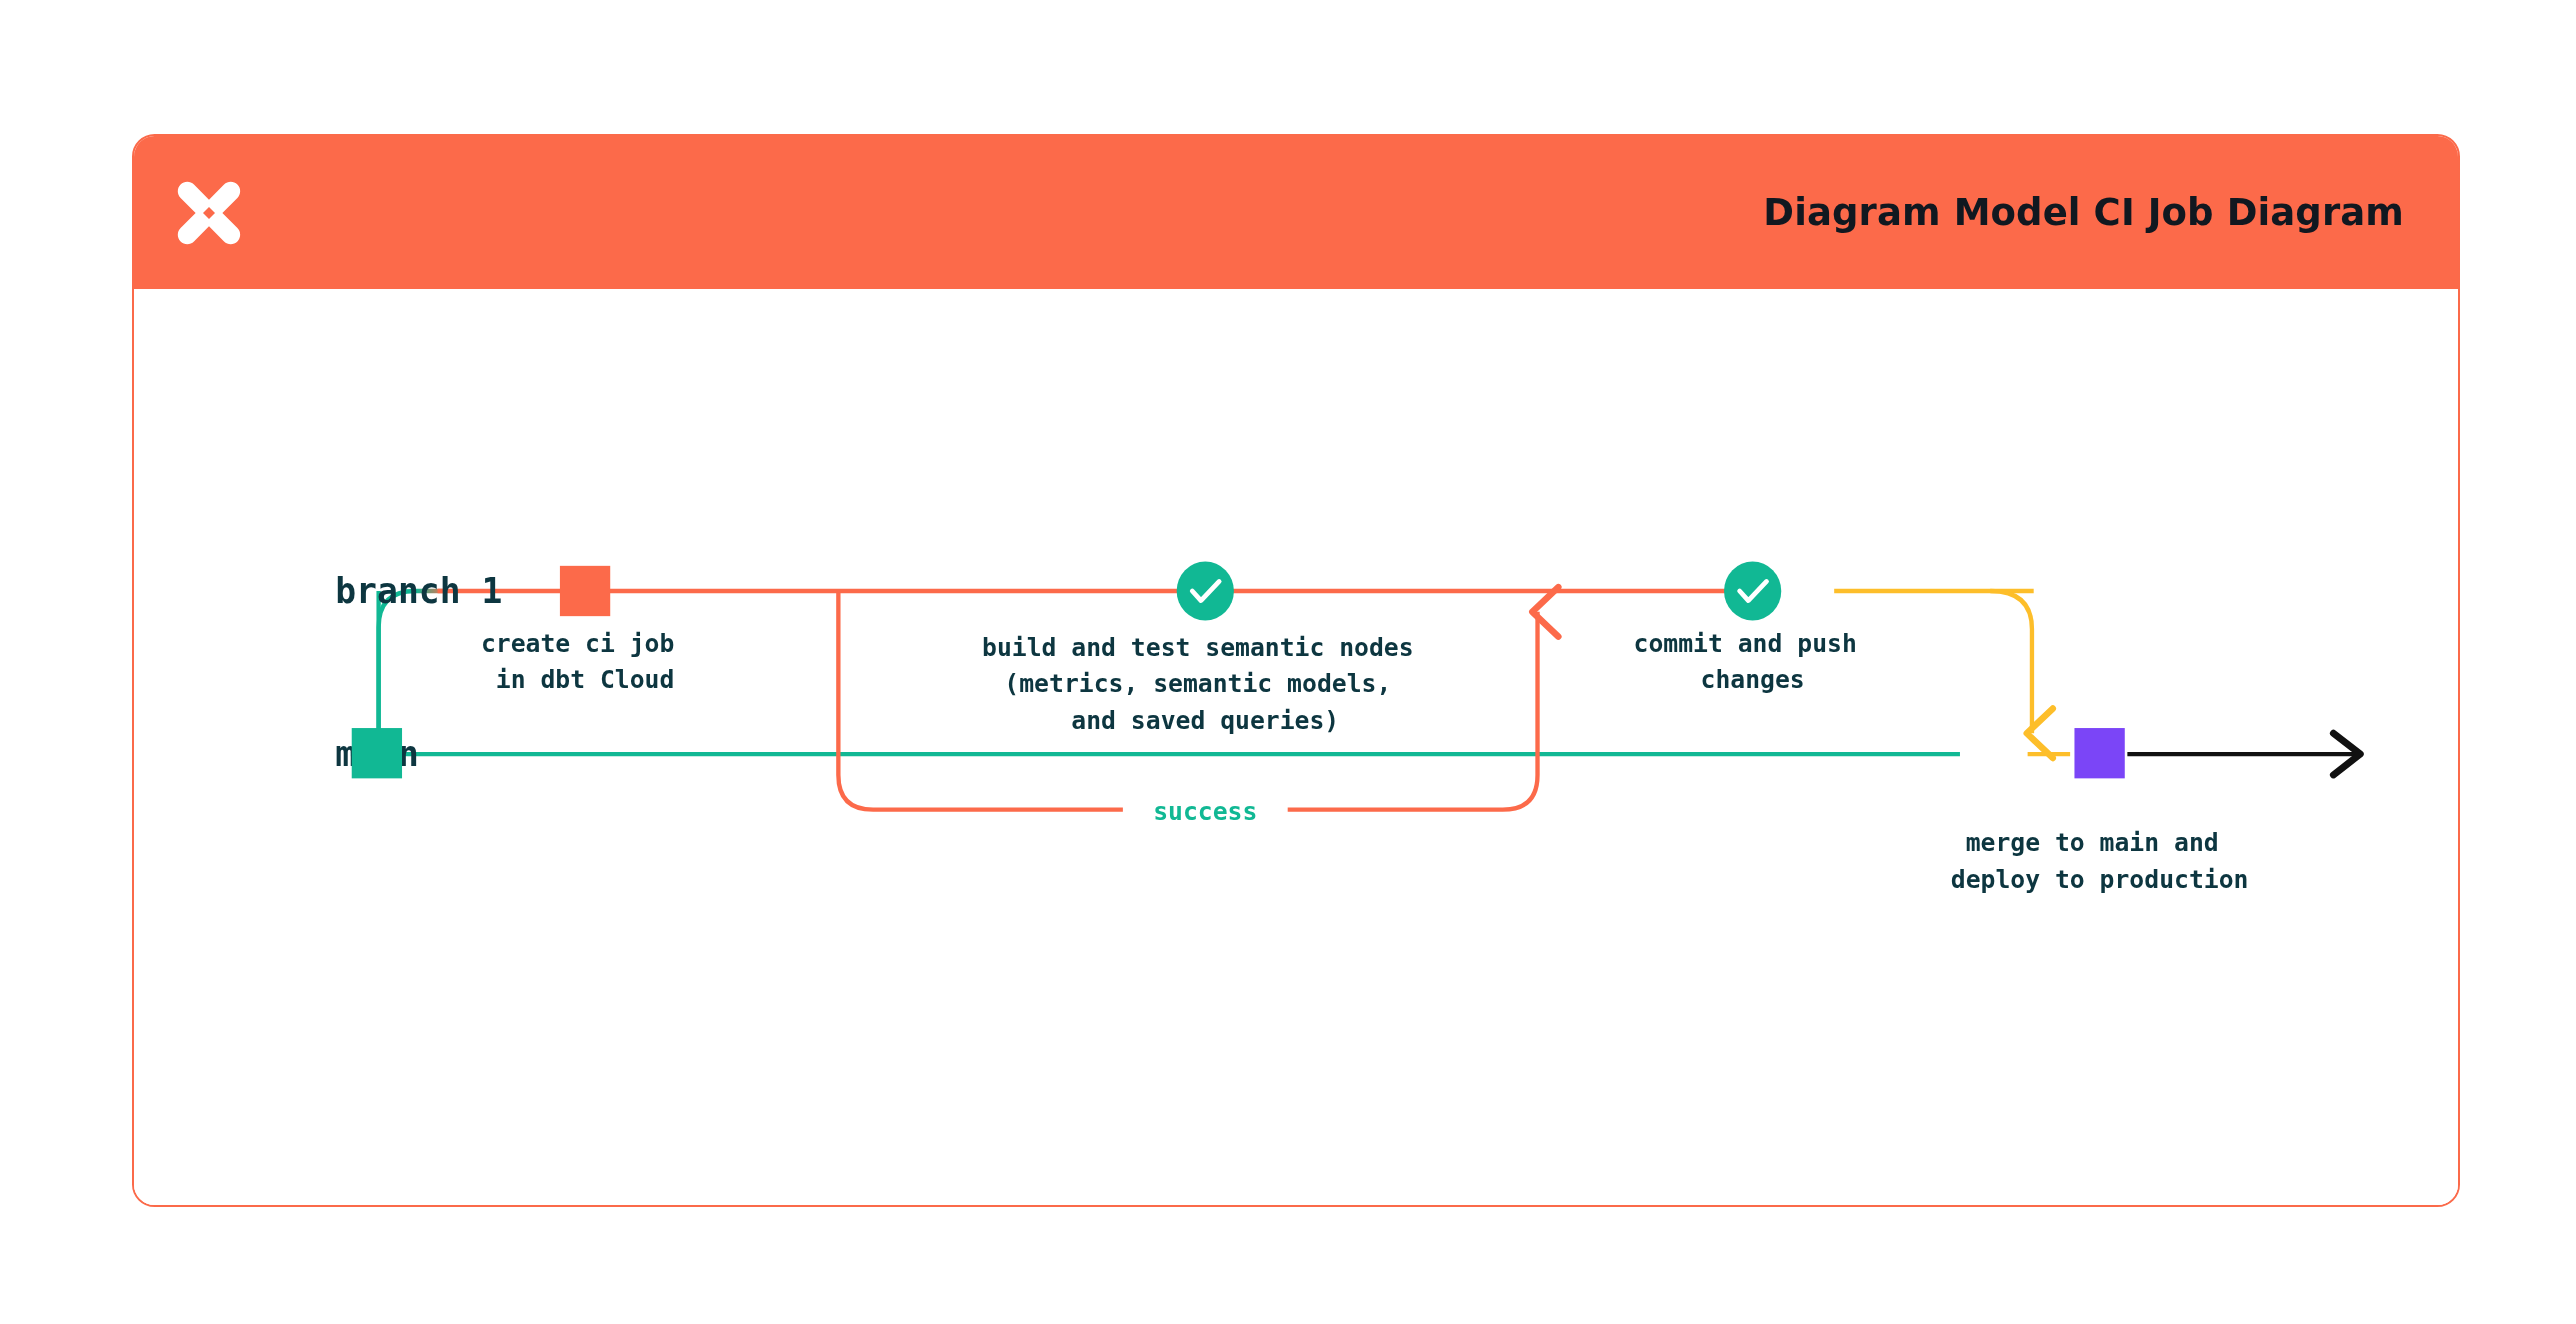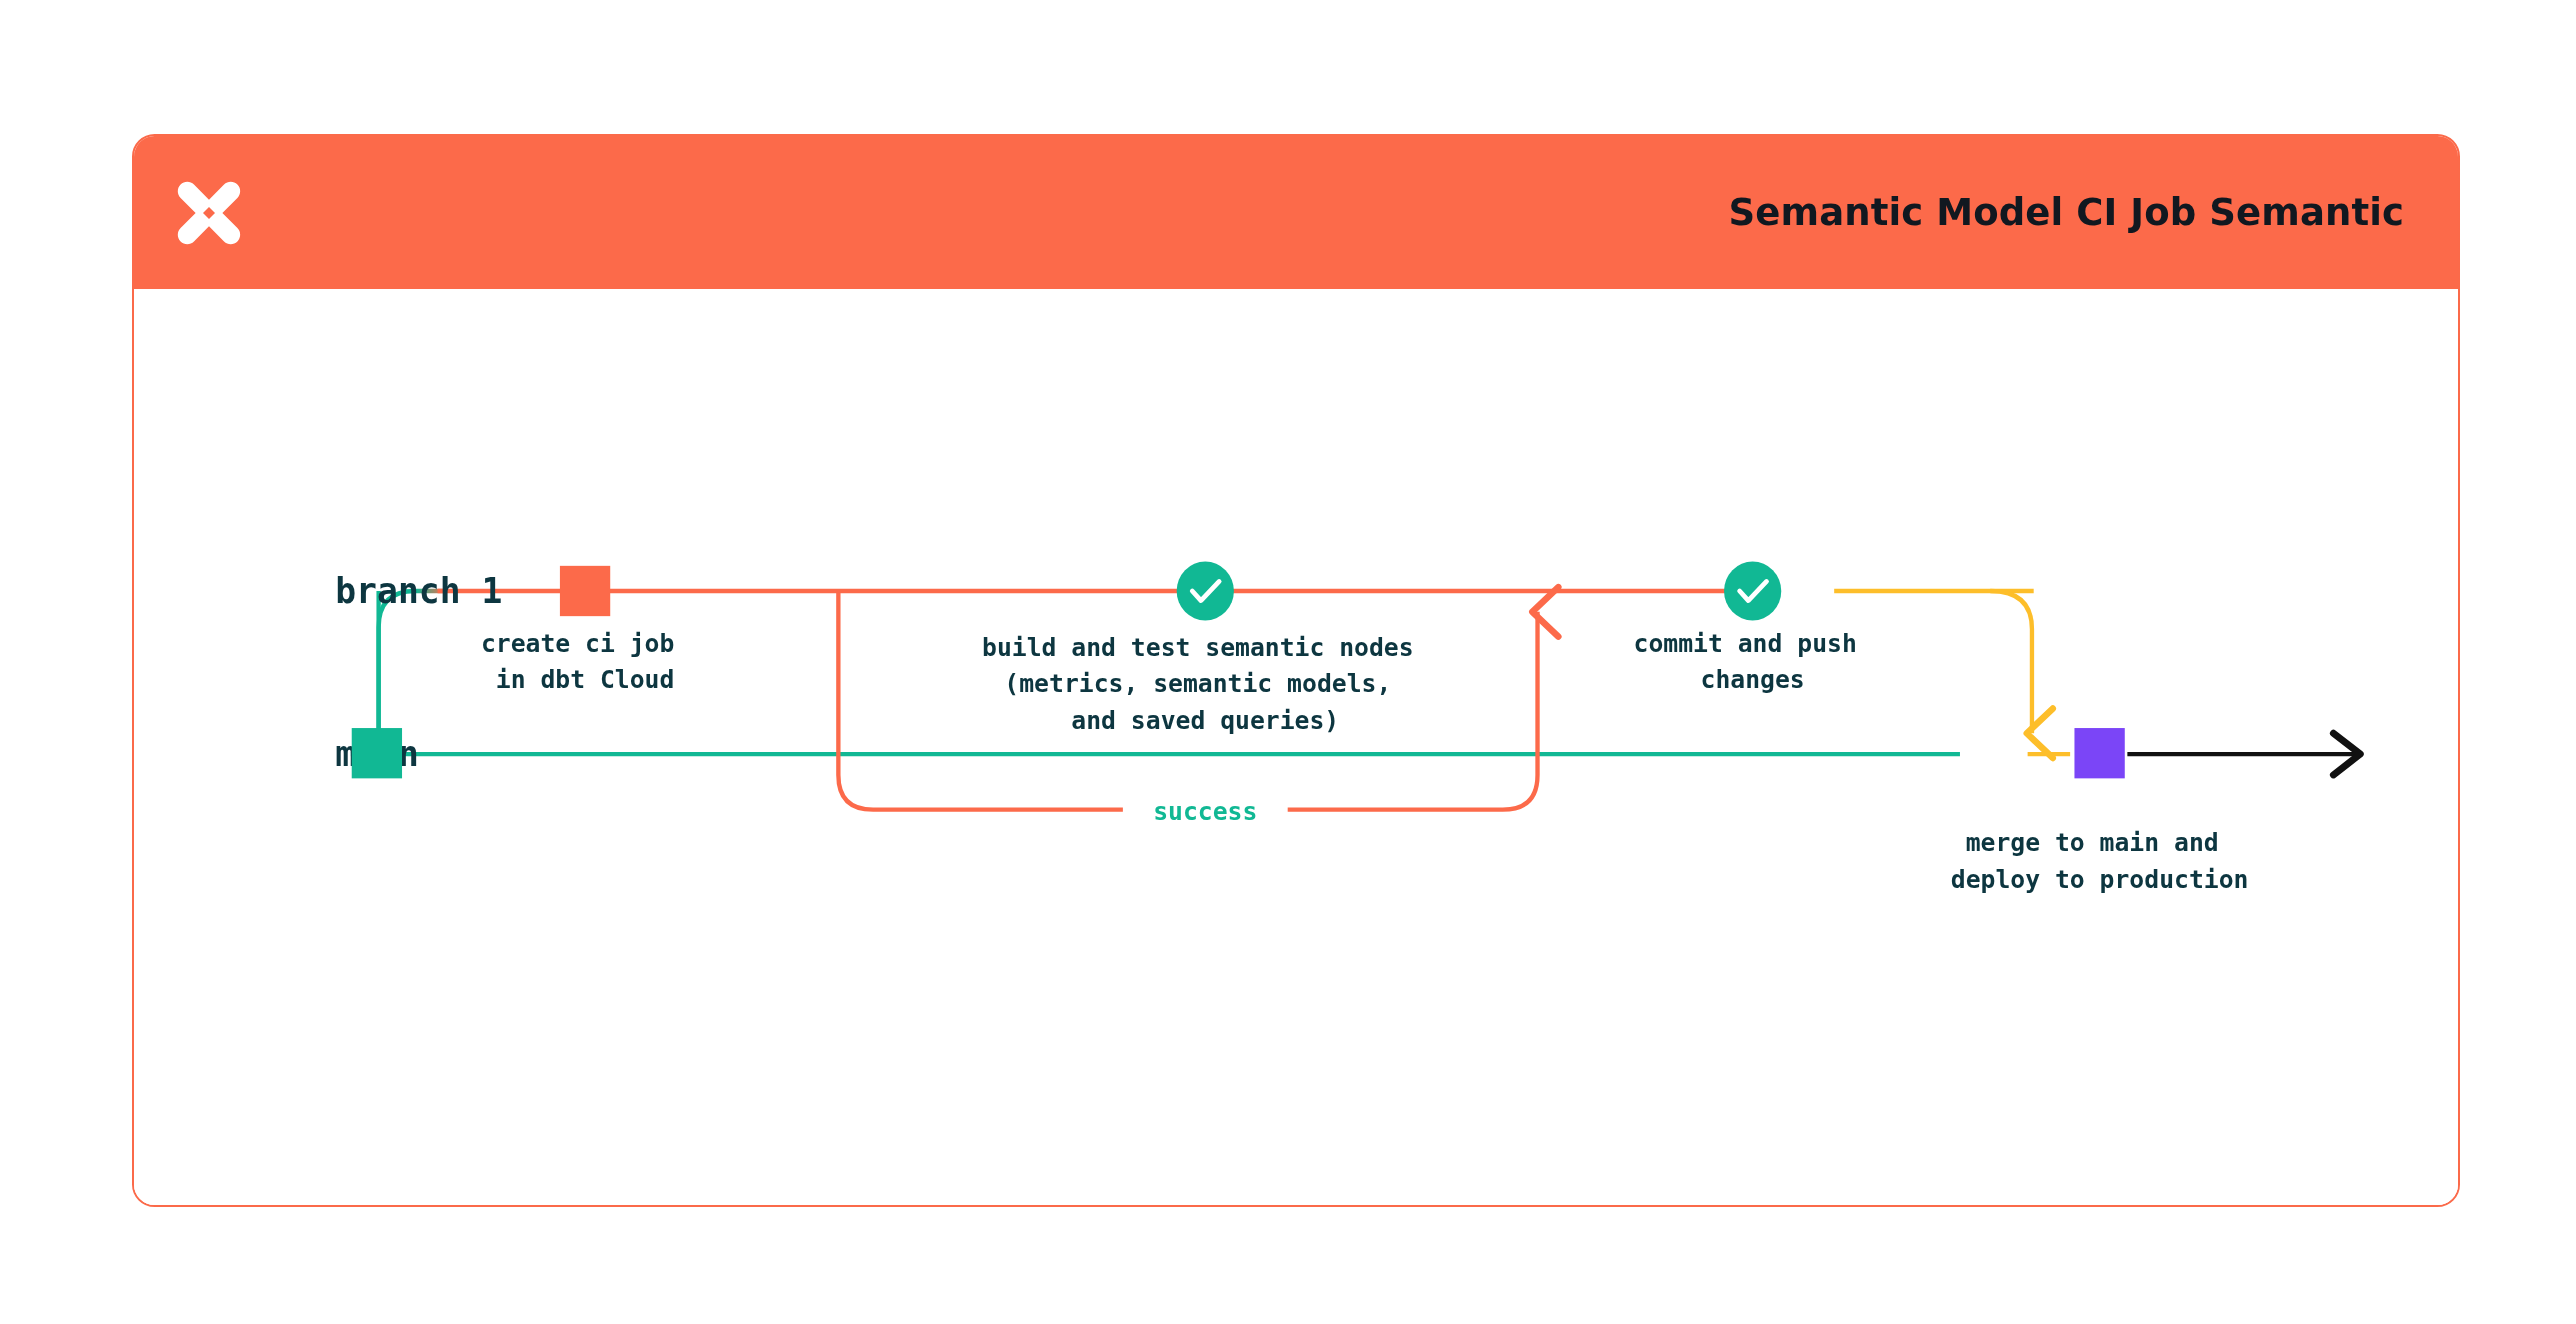--- a/index.html
+++ b/index.html
@@ -107,21 +107,21 @@
 
 <div class="page">
 
   <div class="card">
 
     <div class="card-header">
       <svg class="logo" viewBox="0 0 100 100">
         <path fill="#ffffff" d="M14.5 14.5c4.6-4.6 12.1-4.6 16.7 0l18.8 18.8 18.8-18.8c4.6-4.6 12.1-4.6 16.7 0 4.6 4.6 4.6 12.1 0 16.7L66.7 50l18.8 18.8c4.6 4.6 4.6 12.1 0 16.7-4.6 4.6-12.1 4.6-16.7 0L50 66.7 31.2 85.5c-4.6 4.6-12.1 4.6-16.7 0-4.6-4.6-4.6-12.1 0-16.7L33.3 50 14.5 31.2c-4.6-4.6-4.6-12.1 0-16.7z"></path>
         <path fill="#fc6a4a" d="M50 42.5 57.5 50 50 57.5 42.5 50z"></path>
       </svg>
-      <div class="card-title">Semantic Model CI Job Semantic</div>
+      <div class="card-title">Diagram Model CI Job Diagram</div>
     </div>
 
     <div class="card-body">
       <svg class="diagram" viewBox="0 0 2678 1058">
         <defs>
           <linearGradient id="gradGreenOrange" x1="0" y1="0" x2="1" y2="0">
             <stop offset="0%" stop-color="#11b894"></stop>
             <stop offset="55%" stop-color="#11b894"></stop>
             <stop offset="100%" stop-color="#fc6a4a"></stop>
           </linearGradient>

